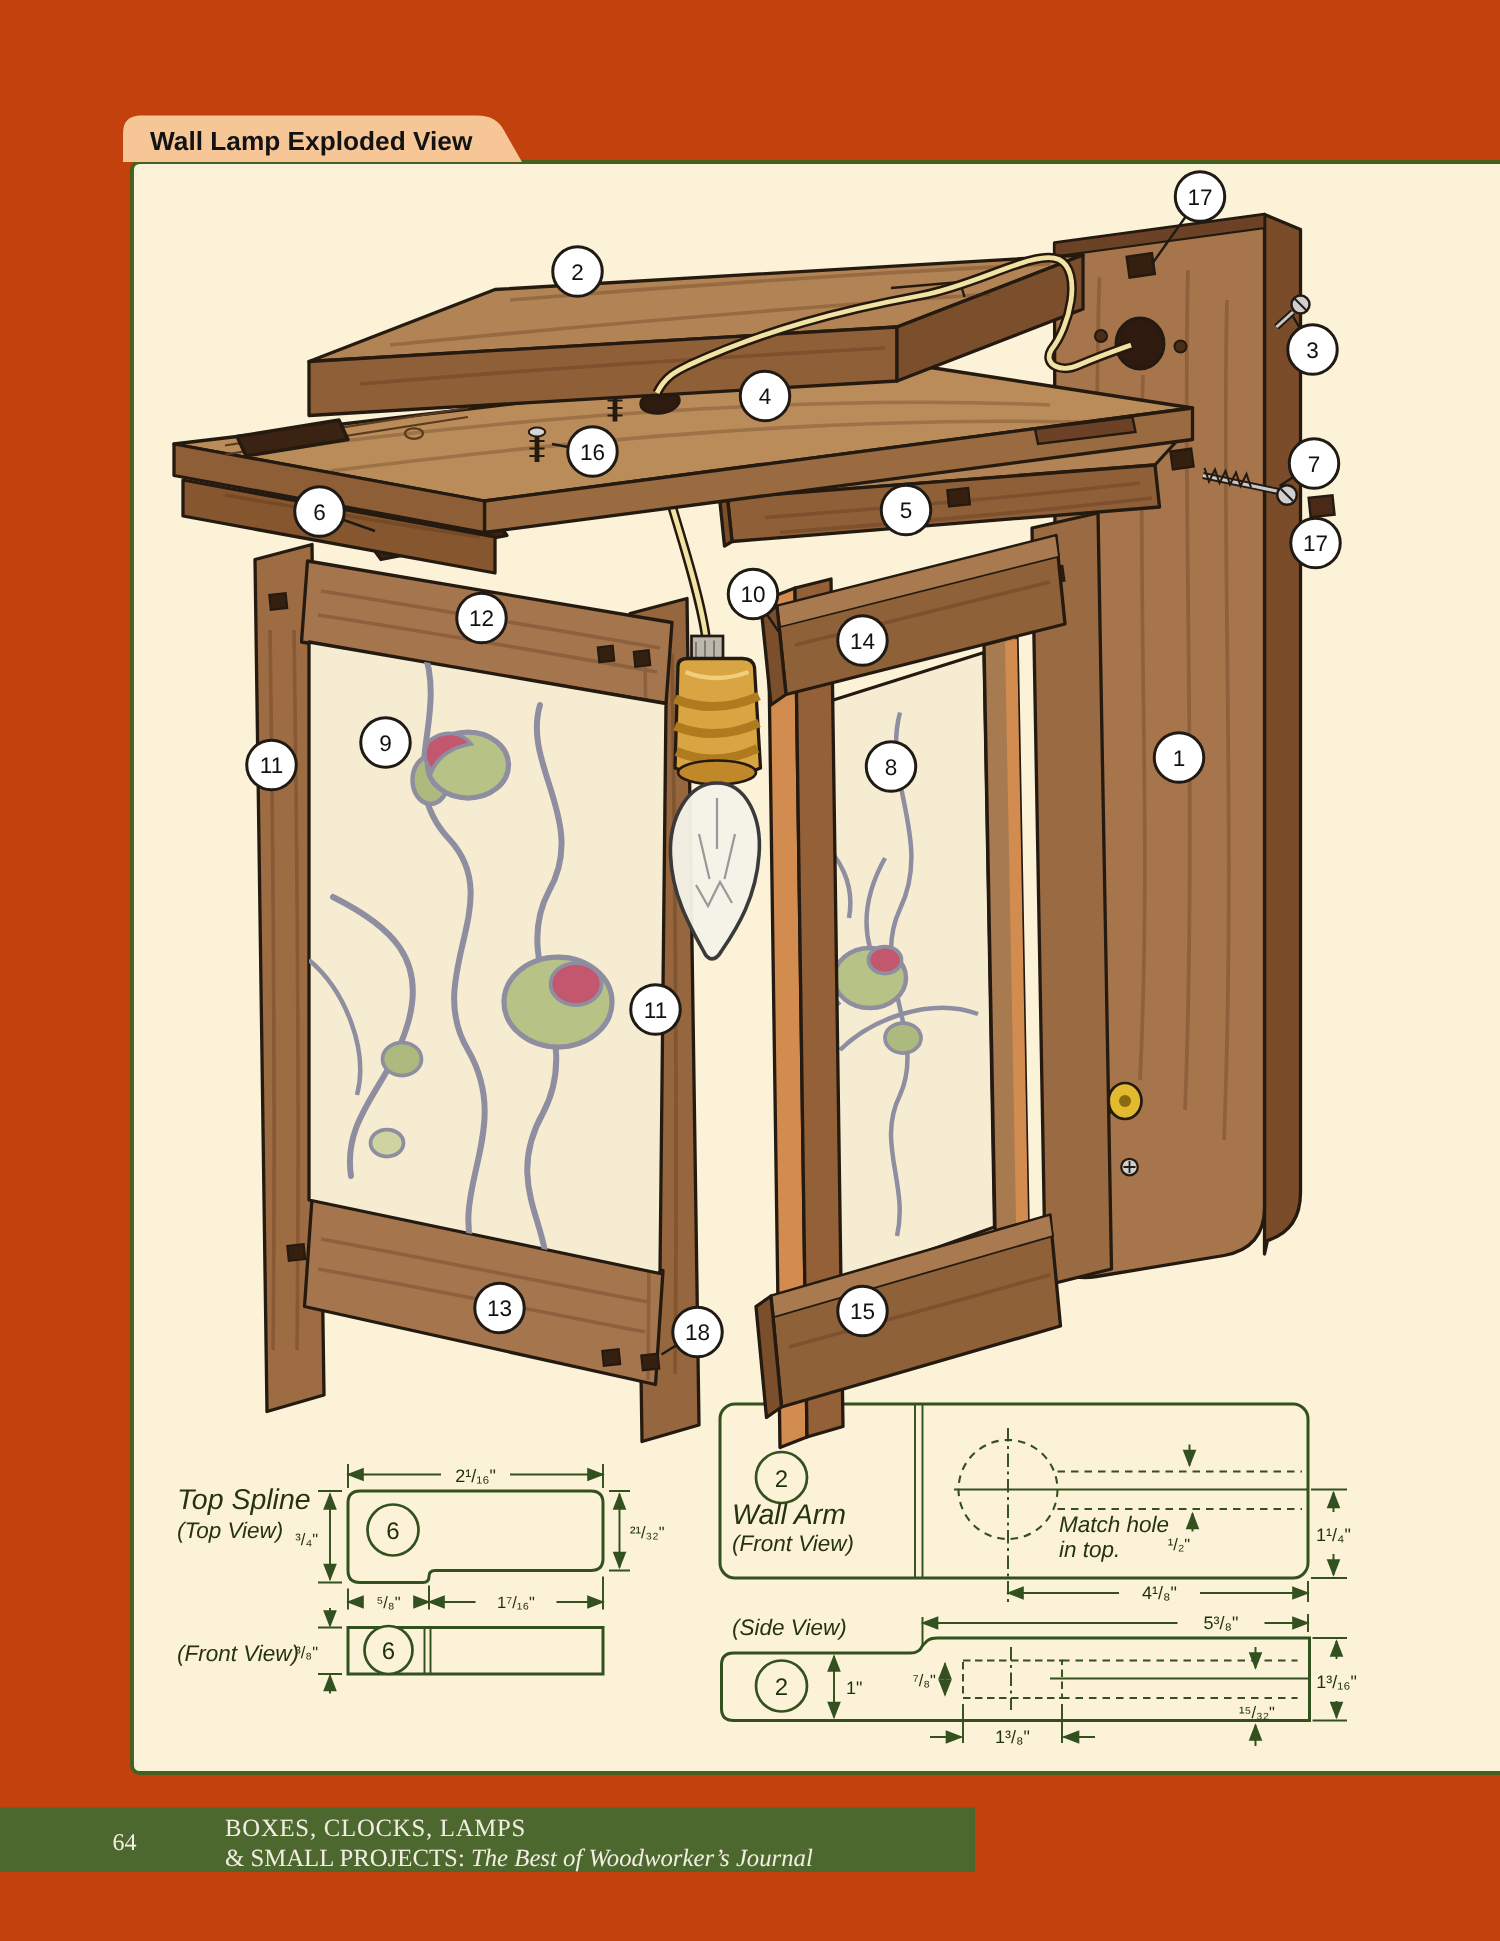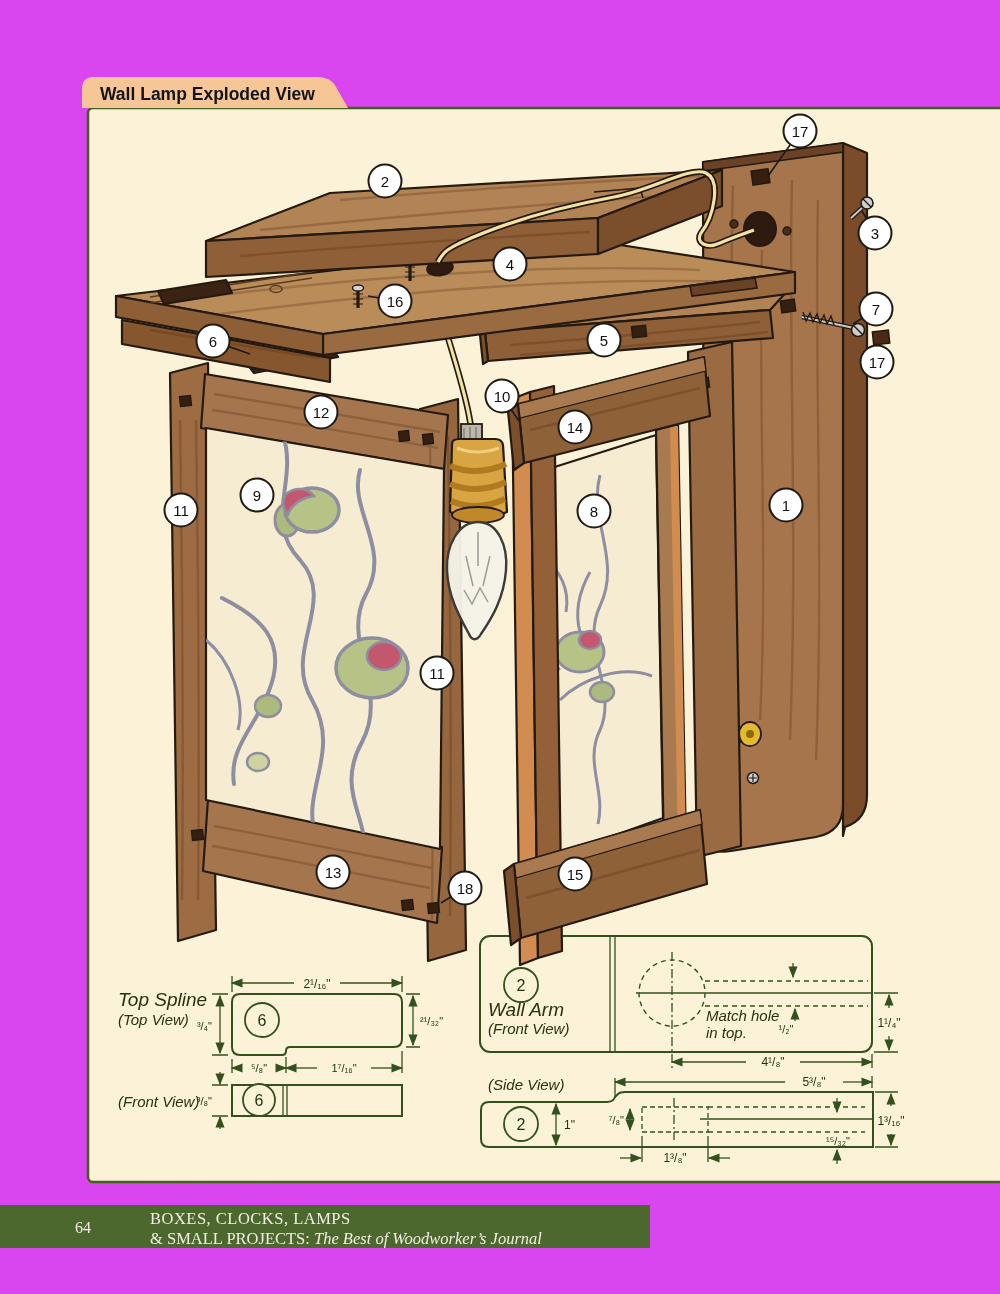--- a/index.html
+++ b/index.html
@@ -1,16 +1,16 @@
 <!DOCTYPE html>
 <html><head>
 <meta charset="utf-8">
 <style>
   html,body{margin:0;padding:0;background:#fff;}
-  .page{position:relative;width:1000px;height:1294px;background:#d946ef;overflow:hidden;
+  .page{position:relative;width:1000px;height:1294px;background:#c2410c;overflow:hidden;
         font-family:"Liberation Sans",sans-serif;text-align:center;}
   .page svg{position:absolute;left:0;top:0;}
   text{user-select:none;}
   .tabtitle{font:bold 17.5px "Liberation Sans",sans-serif;fill:#131313;}
   .lbl{font:italic 19px "Liberation Sans",sans-serif;fill:#26330f;}
   .lbl2{font:italic 15px "Liberation Sans",sans-serif;fill:#26330f;}
   .dtx{font:12px "Liberation Sans",sans-serif;fill:#1e300d;}
   .dtx2{font:11px "Liberation Sans",sans-serif;fill:#1e300d;}
   .ptn{font:16px "Liberation Sans",sans-serif;fill:#1e300d;}
   .dln{stroke:#33511e;stroke-width:1.3;fill:none;}

